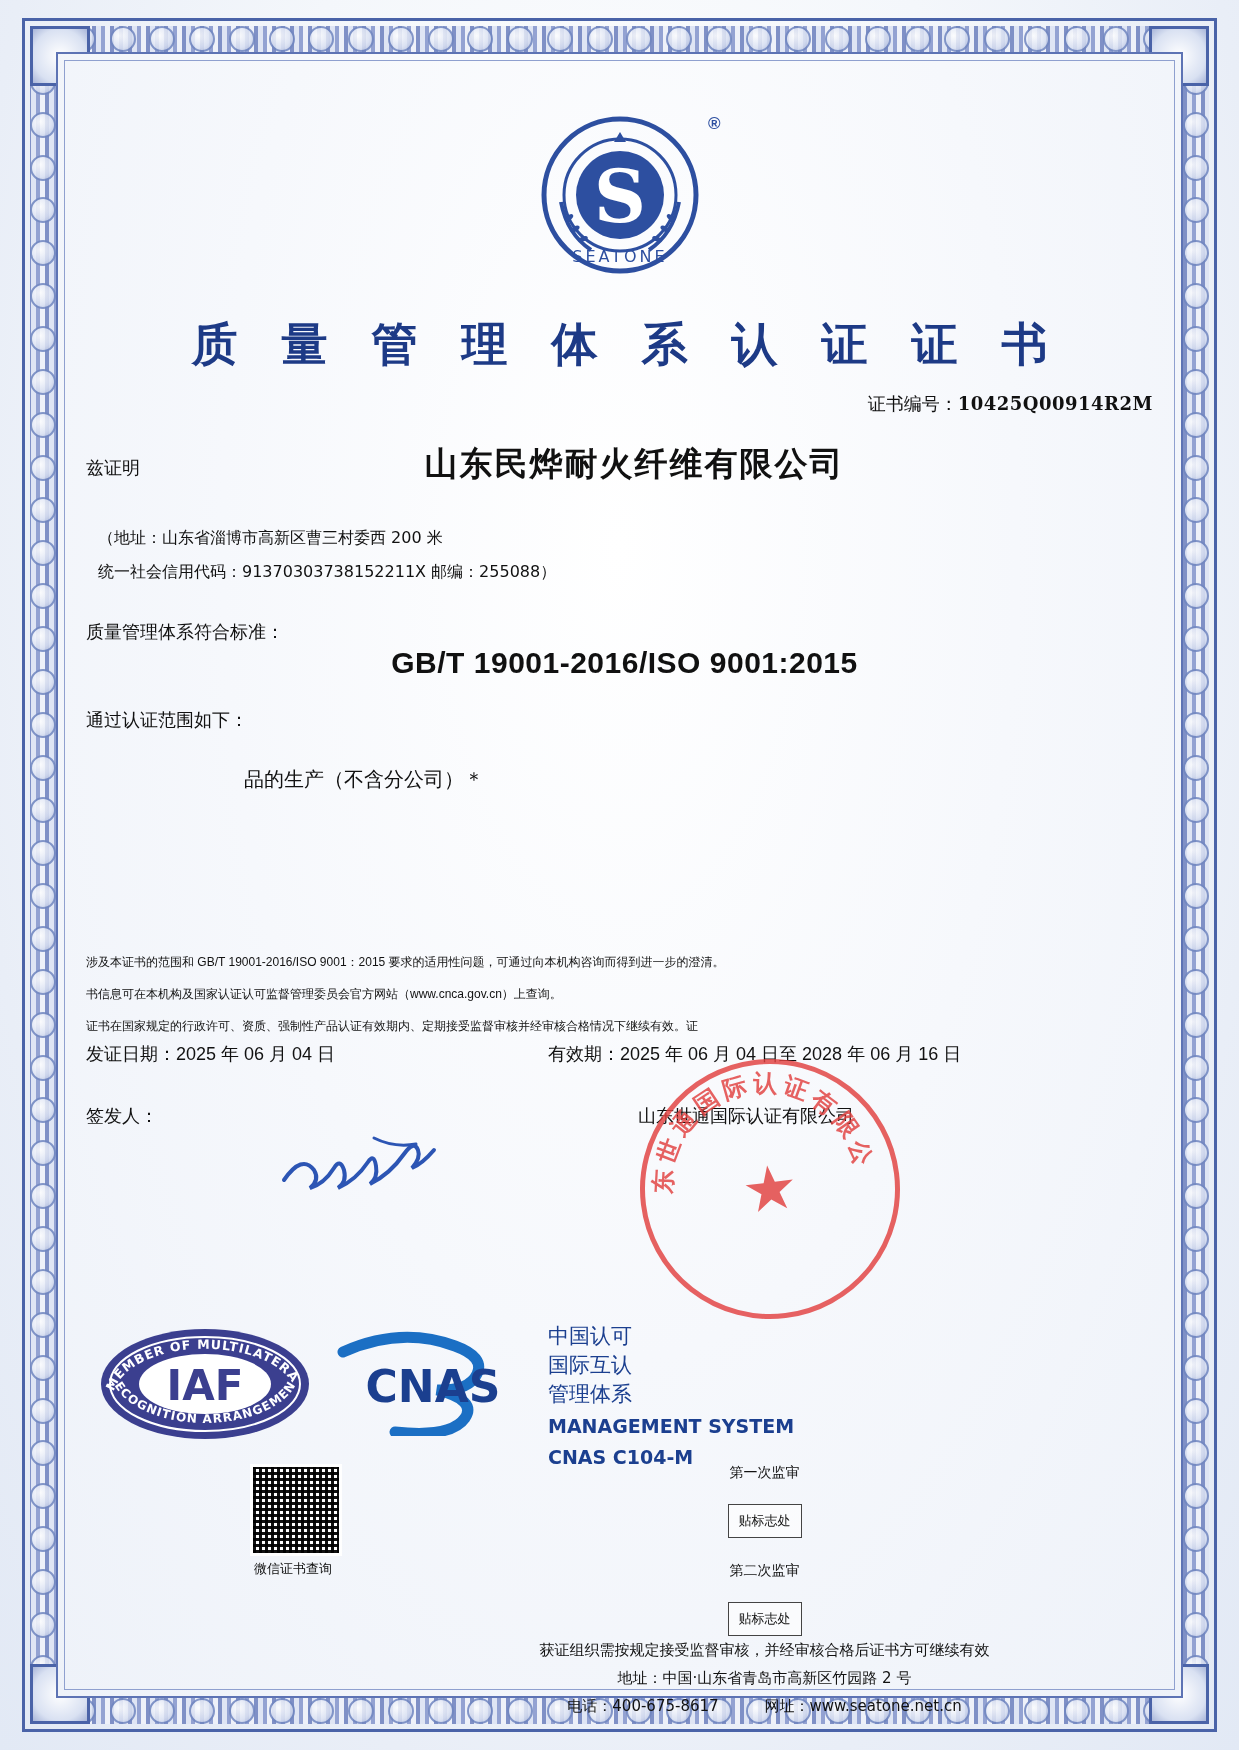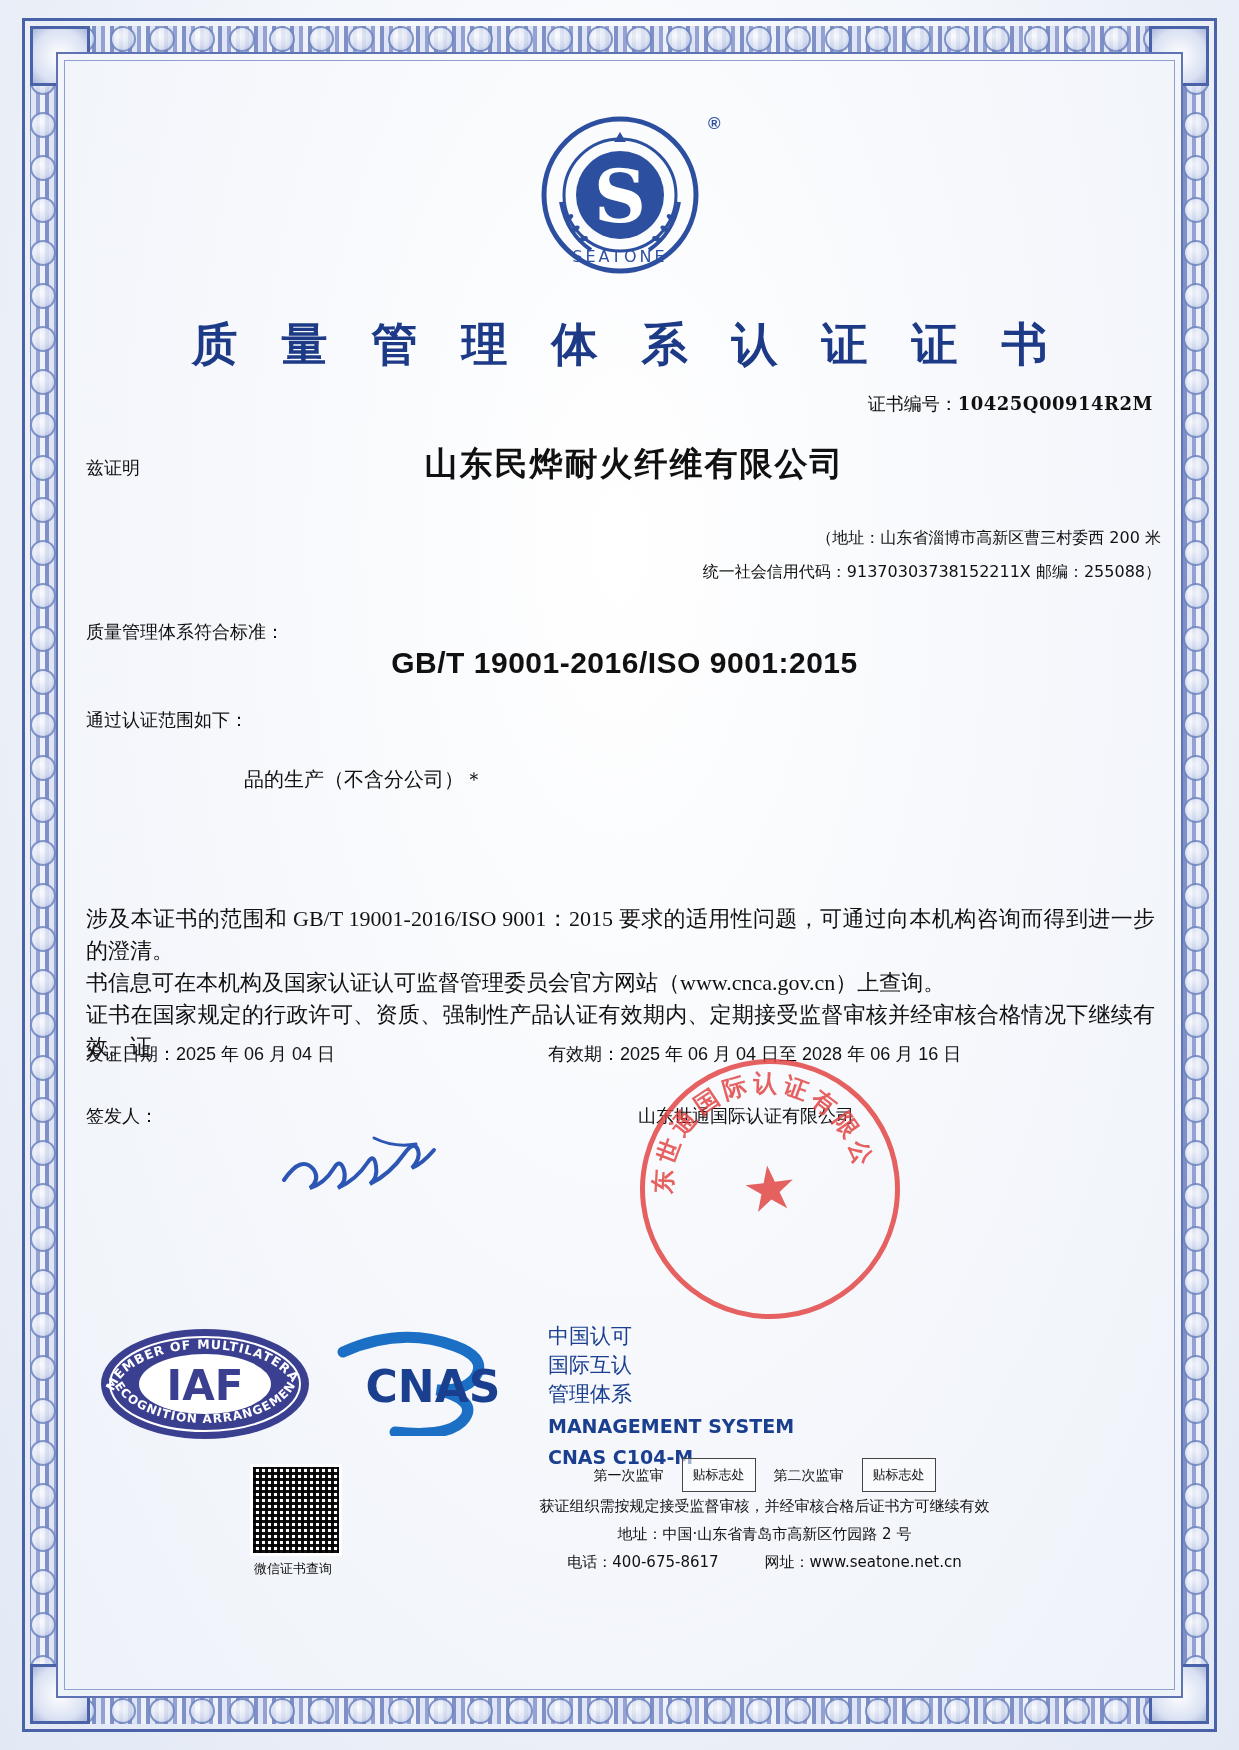--- a/index.html
+++ b/index.html
@@ -112,21 +112,21 @@
   .l-scope{top:634px;}
 
   .company{
     position:absolute;left:0;right:0;top:368px;
     text-align:center;
     font-size:33px;font-weight:bold;letter-spacing:2px;color:#111;
     font-family:"DejaVu Sans","Liberation Sans",sans-serif;
     padding-left:30px;
   }
   .addr1,.addr2{
-    position:absolute;left:0;right:0;text-align:right;
+    position:absolute;left:0;right:0;text-align:left;
     font-size:16px;color:#111;
     font-family:"DejaVu Sans","Liberation Sans",sans-serif;
     padding-left:20px;
   }
   .addr1{top:454px;}
   .addr2{top:488px;}
 
   .standard{
     position:absolute;left:0;right:0;top:572px;
     text-align:center;
@@ -137,23 +137,23 @@
   }
 
   .scope{
     position:absolute;left:120px;right:60px;top:690px;
     font-size:20px;line-height:34px;color:#111;
     font-family:"DejaVu Sans","Liberation Sans",sans-serif;
   }
   .scope .l2{display:block;padding-left:46px;font-family:Liberation Mono, monospace;}
 
   .note{
-    position:absolute;left:8px;right:6px;top:829px;
-    font-size:22px;line-height:32px;color:#111;
-    font-family:Liberation Serif, serif;
+    position:absolute;left:8px;right:6px;top:872px;
+    font-size:12px;line-height:32px;color:#111;
+    font-family:Liberation Sans, sans-serif;
     text-align:justify;
   }
 
   .issue-date{position:absolute;left:8px;top:968px;font-size:18px;color:#111;}
   .valid{position:absolute;left:470px;top:968px;font-size:18px;color:#111;}
   .signer-label{position:absolute;left:8px;top:1030px;font-size:18px;color:#111;}
   .issuer{position:absolute;left:560px;top:1030px;font-size:18px;color:#111;}
 
   
   .signature{position:absolute;left:200px;top:1048px;width:220px;height:90px;}
@@ -199,21 +199,21 @@
     font-size:13px;color:#111;
   }
 
   .footer{
     position:absolute;left:300px;right:10px;top:1384px;
     text-align:center;
     font-size:15px;line-height:28px;color:#111;
     font-family:"DejaVu Sans","Liberation Sans",sans-serif;
   }
   .audit-row{
-    display:flex;align-items:center;justify-content:center;gap:18px;font-size:14px;
+    display:flex;align-items:center;justify-content:center;gap:18px;font-size:14px;flex-direction:column;
   }
   .box{
     border:1px solid #444;padding:2px 10px;font-size:13px;background:rgba(255,255,255,.6);text-align:right;
   }
   .footer-line{display:block;}
   .footer-contact{display:flex;justify-content:center;gap:46px;}
 </style>
 </head>
 <body>
 

